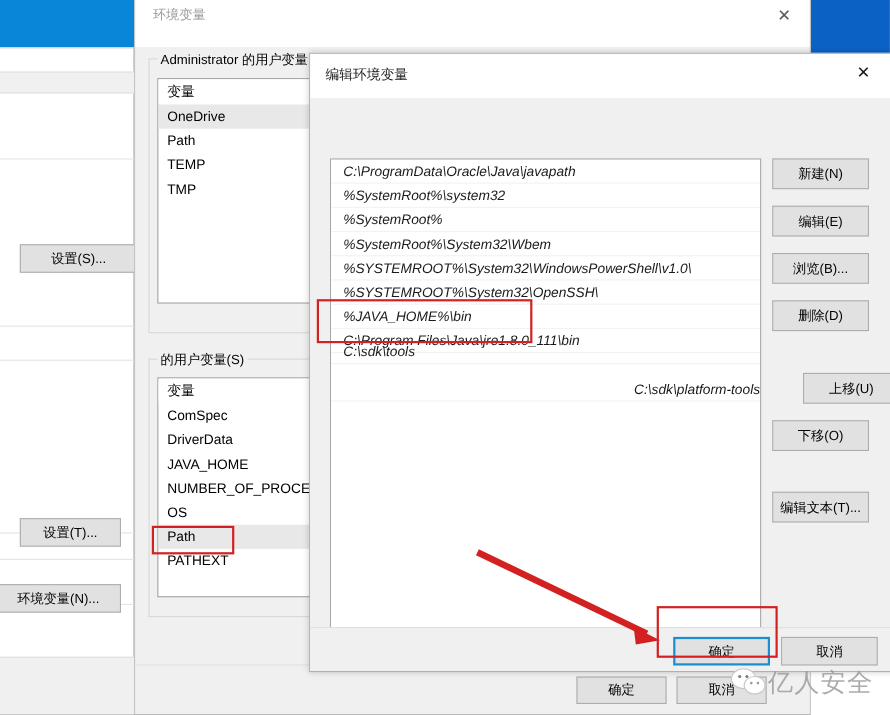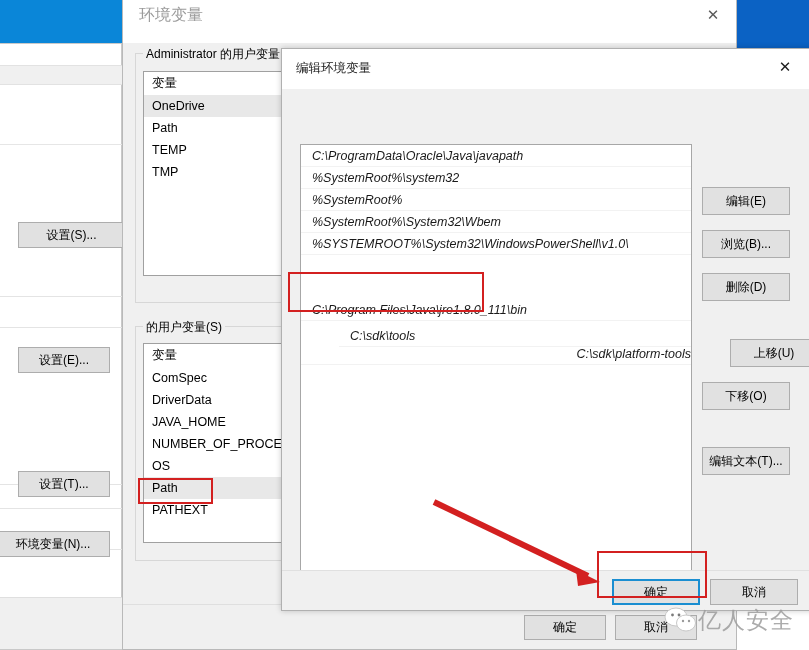--- a/index.html
+++ b/index.html
@@ -68,21 +68,21 @@
     background: #f0f0f0;
     border: 1px solid #b9b9b9;
     border-top: none;
   }
   #envwin .title-bar {
     position: absolute; left: 0; top: 0; width: 613px; height: 43px;
     background: #ffffff;
   }
   #envwin .title-text {
     position: absolute; left: 16px; top: 5px;
-    font-size: 16px; color: #9a9a9a;
+    font-size: 12px; color: #9a9a9a;
   }
   #envwin .close-btn {
     position: absolute; right: 0; top: 0; width: 46px; height: 30px;
     font-size: 15px; color: #5a5a5a; text-align: center; line-height: 30px;
     cursor: default;
   }
   #envwin .body {
     position: absolute; left: 0; top: 43px; width: 613px; height: 561px;
     background: #f0f0f0;
   }
@@ -215,21 +215,20 @@
   <div class="sp-label" style="left:288px; top:182px;">字</div>
 
   <div class="sp-sep" style="top:252px;"></div>
   <div class="sp-sep" style="top:283px;"></div>
   <div class="sp-sep" style="top:440px;"></div>
   <div class="sp-sep" style="top:464px;"></div>
   <div class="sp-sep" style="top:505px;"></div>
 
   <div class="sp-btn" style="left:218px; top:178px; width:107px;text-align:center;">设置(S)...</div>
 
-  <div class="sp-btn" style="left:218px; top:303px; width:92px;">设置(E)...</div>
 
   <div class="sp-btn" style="left:218px; top:427px; width:92px;">设置(T)...</div>
 
   <div class="sp-btn" style="left:196px; top:487px; width:114px;">环境变量(N)...</div>
 
   <div class="sp-footer">
     
     
   </div>
 </div>
@@ -284,25 +283,28 @@
 
   <div class="ed-body">
 
     <div class="path-list">
       <div class="path-gutter"></div>
       <div class="path-row" style="top:0px;">C:\ProgramData\Oracle\Java\javapath</div>
       <div class="path-row" style="top:22px;">%SystemRoot%\system32</div>
       <div class="path-row" style="top:44px;">%SystemRoot%</div>
       <div class="path-row" style="top:66px;">%SystemRoot%\System32\Wbem</div>
       <div class="path-row" style="top:88px;">%SYSTEMROOT%\System32\WindowsPowerShell\v1.0\</div>
+      <div class="path-row" style="top:110px;">%SYSTEMROOT%\System32\OpenSSH\</div>
+      <div class="path-row" style="top:132px;">%JAVA_HOME%\bin</div>
       <div class="path-row" style="top:154px;">C:\Program Files\Java\jre1.8.0_111\bin</div>
-      <div class="path-row" style="top:180px;margin-left:38px;">C:\sdk\tools</div>
+      <div class="path-row" style="top:164px;">C:\sdk\tools</div>
       <div class="path-row" style="top:198px;text-align:right;">C:\sdk\platform-tools</div>
     </div>
 
+    <div class="side-btn" style="top:55px;">新建(N)</div>
     <div class="side-btn" style="top:98px;">编辑(E)</div>
     <div class="side-btn" style="top:141px;">浏览(B)...</div>
     <div class="side-btn" style="top:184px;">删除(D)</div>
     <div class="side-btn" style="top:250px;margin-left:28px;">上移(U)</div>
     <div class="side-btn" style="top:293px;">下移(O)</div>
     <div class="side-btn" style="top:358px;">编辑文本(T)...</div>
   </div>
 
   <div class="ed-footer">
     <div class="dlg-btn default" style="left:330px;">确定</div>

